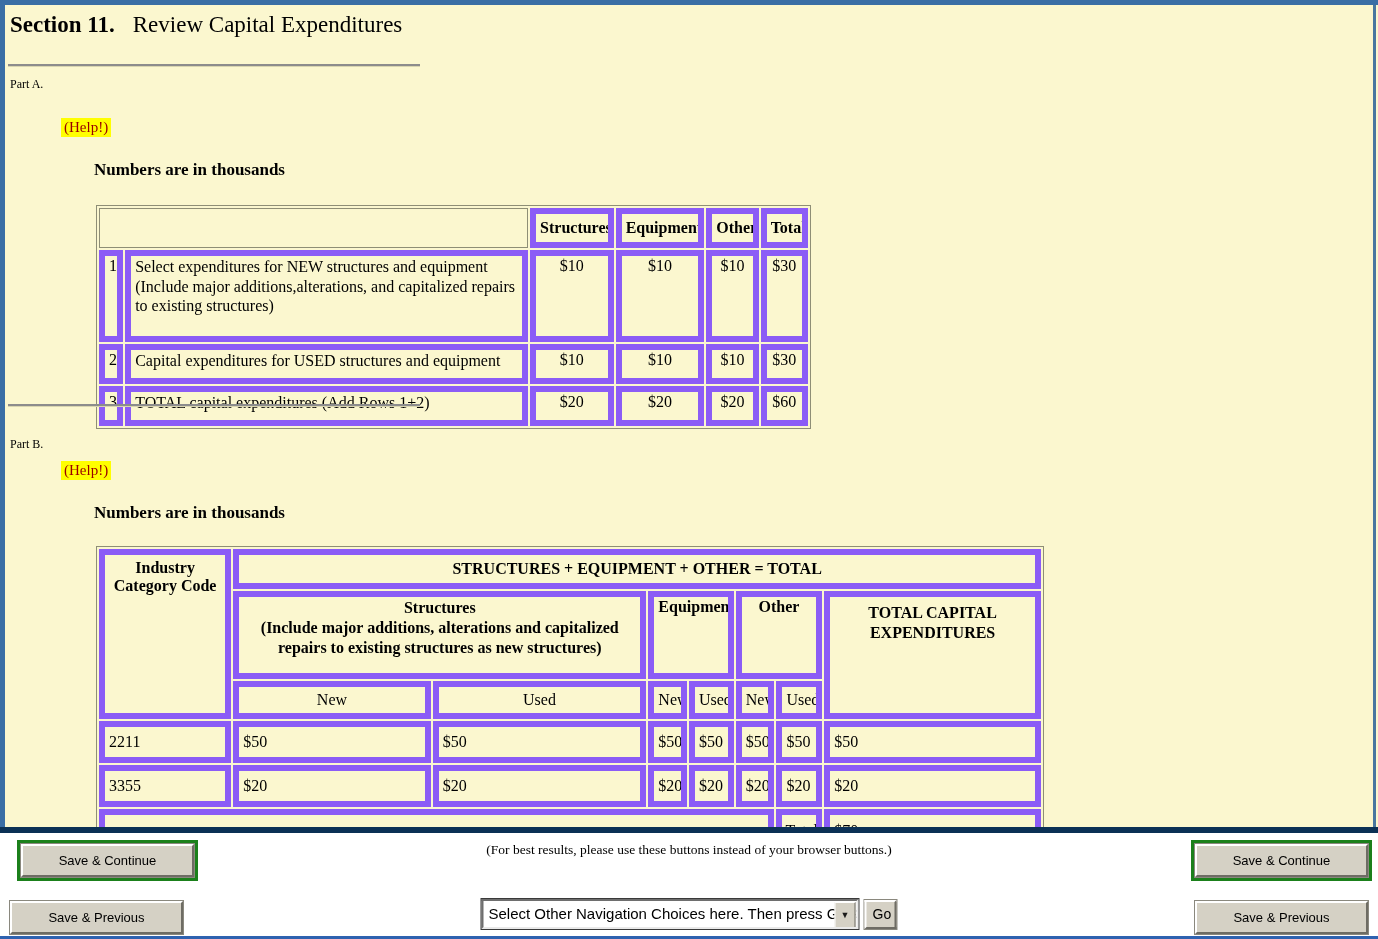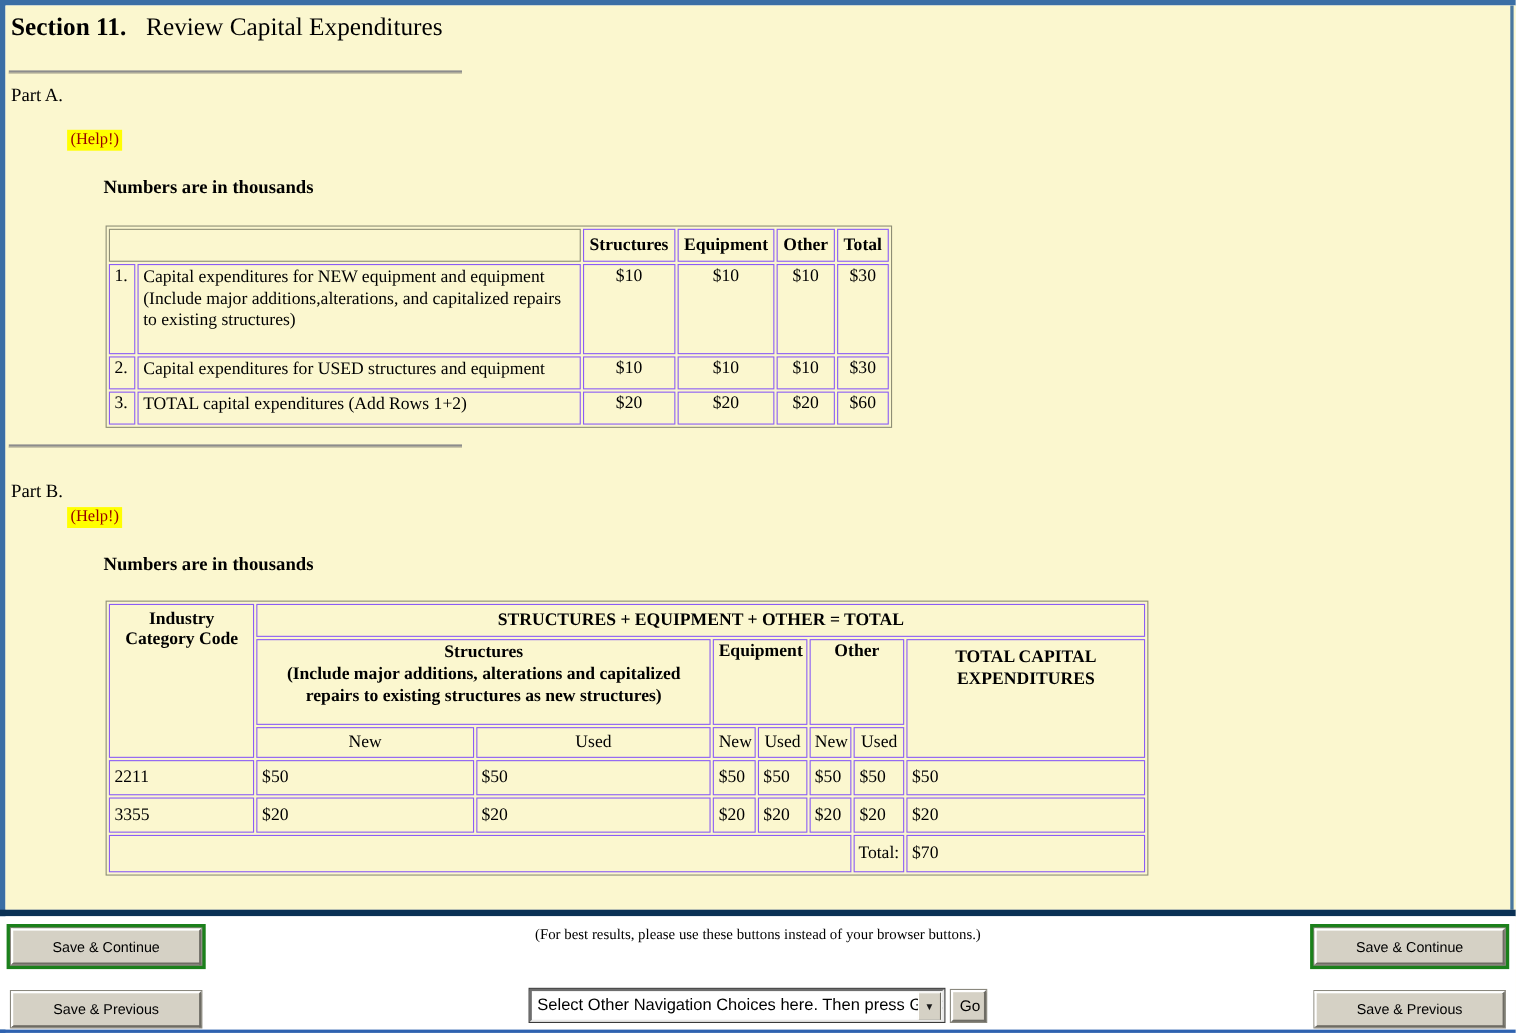--- a/index.html
+++ b/index.html
@@ -12,32 +12,32 @@
   .frame-right-line{position:absolute;left:1373px;top:5px;width:3px;height:822px;background:#49779f;}
   .frame-bottom{position:absolute;left:0;top:936px;width:1378px;height:3px;background:#2e62b0;z-index:9;}
 
   
   .content{position:absolute;left:5px;top:5px;width:1373px;height:822px;background:#FBF7CF;}
   .page-title{position:absolute;left:5px;top:7px;font-size:23px;white-space:nowrap;}
   .page-title .sec{font-weight:bold;}
   .page-title .ttl{margin-left:18px;font-weight:normal;}
   .rule{position:absolute;left:3px;width:412px;height:2px;background:#8C8C8C;border-bottom:1px solid #d9d5b0;}
   .rule1{top:59px;} .rule2{top:399px;}
-  .part-label{position:absolute;left:5px;font-size:17px;}
+  .part-label{position:absolute;left:5px;font-size:12px;}
   .part-a-label{top:72px;} .part-b-label{top:432px;}
   .help-link{position:absolute;left:56px;display:inline-block;background:#FFFF00;color:#990000;
              font-size:15px;padding:1px 3px;cursor:pointer;}
   .help-a{top:113px;} .help-b{top:456px;}
   .note{position:absolute;left:89px;font-weight:bold;font-size:17px;}
   .note-a{top:155px;} .note-b{top:498px;}
 
   
   table{border-collapse:separate;border-spacing:2px;border:1px solid #8E8E76;table-layout:fixed;
         background:#FBF7CF;}
-  td,th{border:1px solid #8b5cf6;font-size:16px;padding:1px 4px;overflow:hidden;}
+  td,th{border:6px solid #8b5cf6;font-size:16px;padding:1px 4px;overflow:hidden;}
   th{font-weight:bold;}
   .table-a{position:absolute;left:91px;top:200px;width:715px;}
   .table-a .num-cell{text-align:left;vertical-align:top;}
   .table-a .desc-cell{text-align:left;vertical-align:top;line-height:1.22;}
   .table-a .val-cell{text-align:center;vertical-align:top;}
   .table-a .hdr-cell{text-align:center;height:26px;}
   .table-a .empty-hdr{border:1px solid #8E8E76;}
   .table-a .tall-row td{height:78px;}
   .table-a .short-row td{height:26px;}
 
@@ -50,21 +50,21 @@
   .table-b .tce-hdr{vertical-align:top;padding-top:6px;line-height:1.25;}
   .table-b .sub-hdr{font-weight:normal;height:24px;}
   .table-b .data-row td{height:28px;}
   .table-b .total-row td{height:30px;margin-top:26px;}
   .table-b .total-label{text-align:left;padding-left:3px;}
 
   
   .nav-separator{position:absolute;left:0;top:827px;width:1378px;height:6px;background:#0B3155;}
   .footer{position:absolute;left:0;top:833px;width:1378px;height:103px;background:#ffffff;
           font-family:"Liberation Sans","DejaVu Sans",sans-serif;}
-  .green-frame{position:absolute;border:4px solid #1B801B;background:#15803d;line-height:0;}
+  .green-frame{position:absolute;border:4px solid #1B801B;background:#15803d;line-height:0;margin-left:11px;}
   .gf-left{left:6px;top:7px;} .gf-right{right:6px;top:7px;}
   .btn{width:173px;height:33px;background:#D5D1C5;color:#000;
        border:2px solid;border-color:#FFFFFF #6E6C64 #6E6C64 #FFFFFF;
        box-shadow:0 0 0 1px #8a887e;
        font-family:"Liberation Sans","DejaVu Sans",sans-serif;font-size:13px;cursor:pointer;}
   .btn-prev-left{position:absolute;left:10px;top:68px;}
   .btn-prev-right{position:absolute;right:10px;top:68px;}
   .footer-center{position:absolute;left:0;right:0;top:6px;text-align:center;}
   .footer-title{font-family:"Liberation Serif","DejaVu Serif",serif;font-weight:bold;font-size:18px;}
   .footer-subtitle{font-family:"Liberation Serif","DejaVu Serif",serif;font-size:13.5px;margin-top:3px;}
@@ -111,21 +111,21 @@
     <tbody>
         <tr>
       <td class="empty-hdr" colspan="2"></td>
       <th class="hdr-cell">Structures</th>
       <th class="hdr-cell">Equipment</th>
       <th class="hdr-cell">Other</th>
       <th class="hdr-cell">Total</th>
     </tr>
     <tr class="tall-row">
       <td class="num-cell">1.</td>
-      <td class="desc-cell">Capital expenditures for NEW equipment and equipment (Include major additions,alterations, and capitalized repairs to existing structures)</td>
+      <td class="desc-cell">Select expenditures for NEW structures and equipment (Include major additions,alterations, and capitalized repairs to existing structures)</td>
       <td class="val-cell">$10</td>
       <td class="val-cell">$10</td>
       <td class="val-cell">$10</td>
       <td class="val-cell">$30</td>
     </tr>
     <tr class="short-row">
       <td class="num-cell">2.</td>
       <td class="desc-cell">Capital expenditures for USED structures and equipment</td>
       <td class="val-cell">$10</td>
       <td class="val-cell">$10</td>

